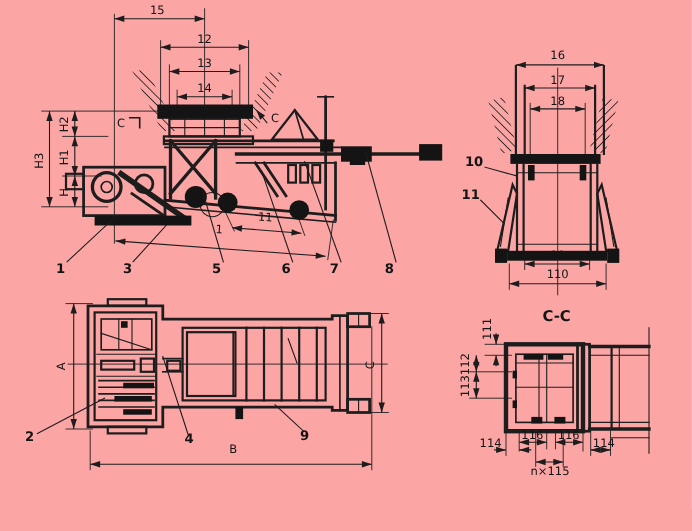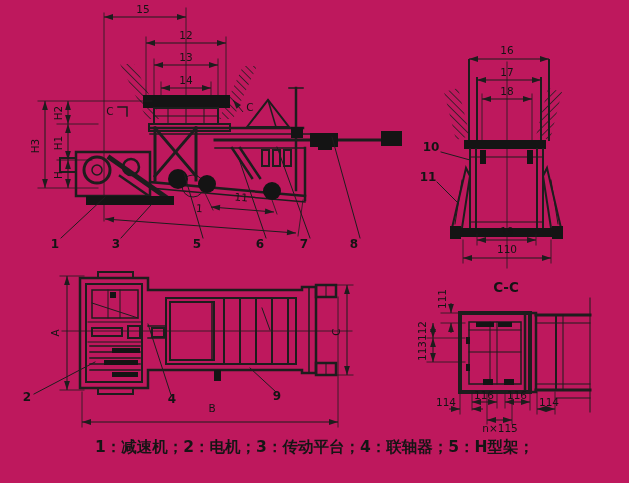--- a/index.html
+++ b/index.html
@@ -1,16 +1,16 @@
 <!DOCTYPE html>
 <html><head>
 <meta charset="utf-8">
 <style>
   html,body{margin:0;padding:0;background:#e8e8e8;}
-  #stage{position:relative;width:629px;height:483px;background:#be185d;overflow:hidden;
+  #stage{position:relative;width:629px;height:483px;background:#fca5a5;overflow:hidden;
          font-family:"DejaVu Sans",sans-serif;}
   svg{position:absolute;left:0;top:0;}
   .ln{stroke:#1d1d1d;fill:none;stroke-linecap:square;}
   .w08{stroke-width:.8}.w1{stroke-width:1}.w15{stroke-width:1.5}.w2{stroke-width:2}
   .w25{stroke-width:2.5}.w3{stroke-width:3}.w4{stroke-width:4}.w5{stroke-width:5}
   .blk{fill:#141414;stroke:none;}
   text{font-family:"DejaVu Sans",sans-serif;fill:#141414;}
   .dim{font-size:10.5px;text-anchor:middle;}
   .part{font-size:12px;font-weight:600;text-anchor:middle;}
   .sec-title{font-size:13.5px;font-weight:600;text-anchor:middle;}
@@ -337,15 +337,14 @@
     <line class="dl" x1="505" y1="402" x2="530" y2="402"></line>
     <text class="dim" x="517" y="399">116</text>
     <line class="dl" x1="537" y1="409" x2="555" y2="409"></line>
     <text class="dim" x="549" y="406">114</text>
     <line class="dl" x1="487" y1="420" x2="512" y2="420"></line>
     <text class="dim" x="500" y="432">n×115</text>
   </g>
 </svg>
 
 <div id="legend">
-  <div>1：减速机；2：电机；3：传动平台；4：联轴器；5：H型架；</div>
 </div>
 </div>
 
 </body></html>

